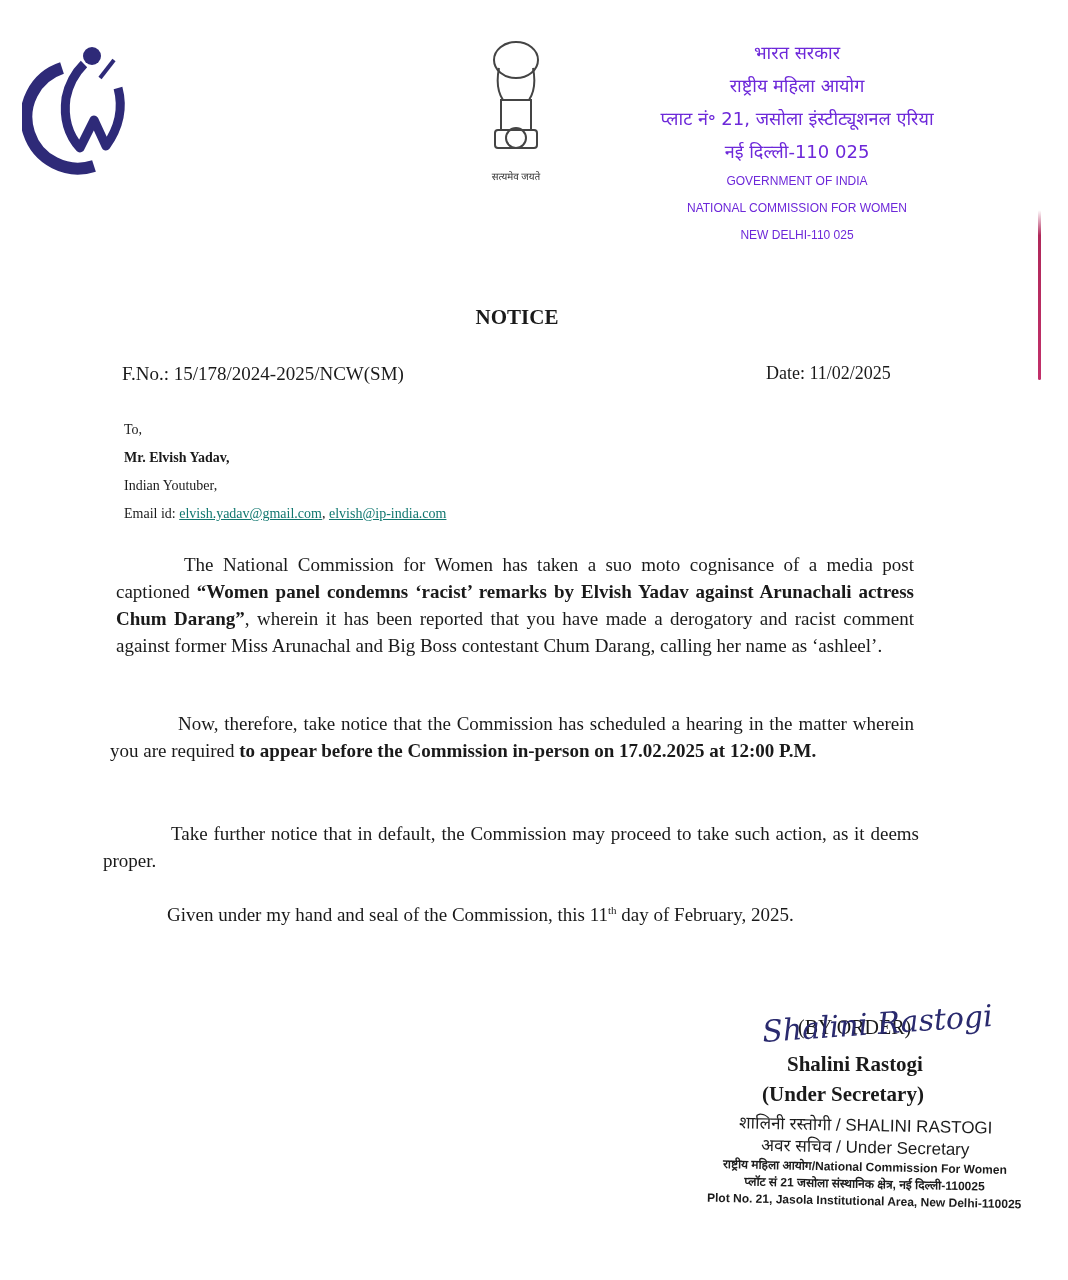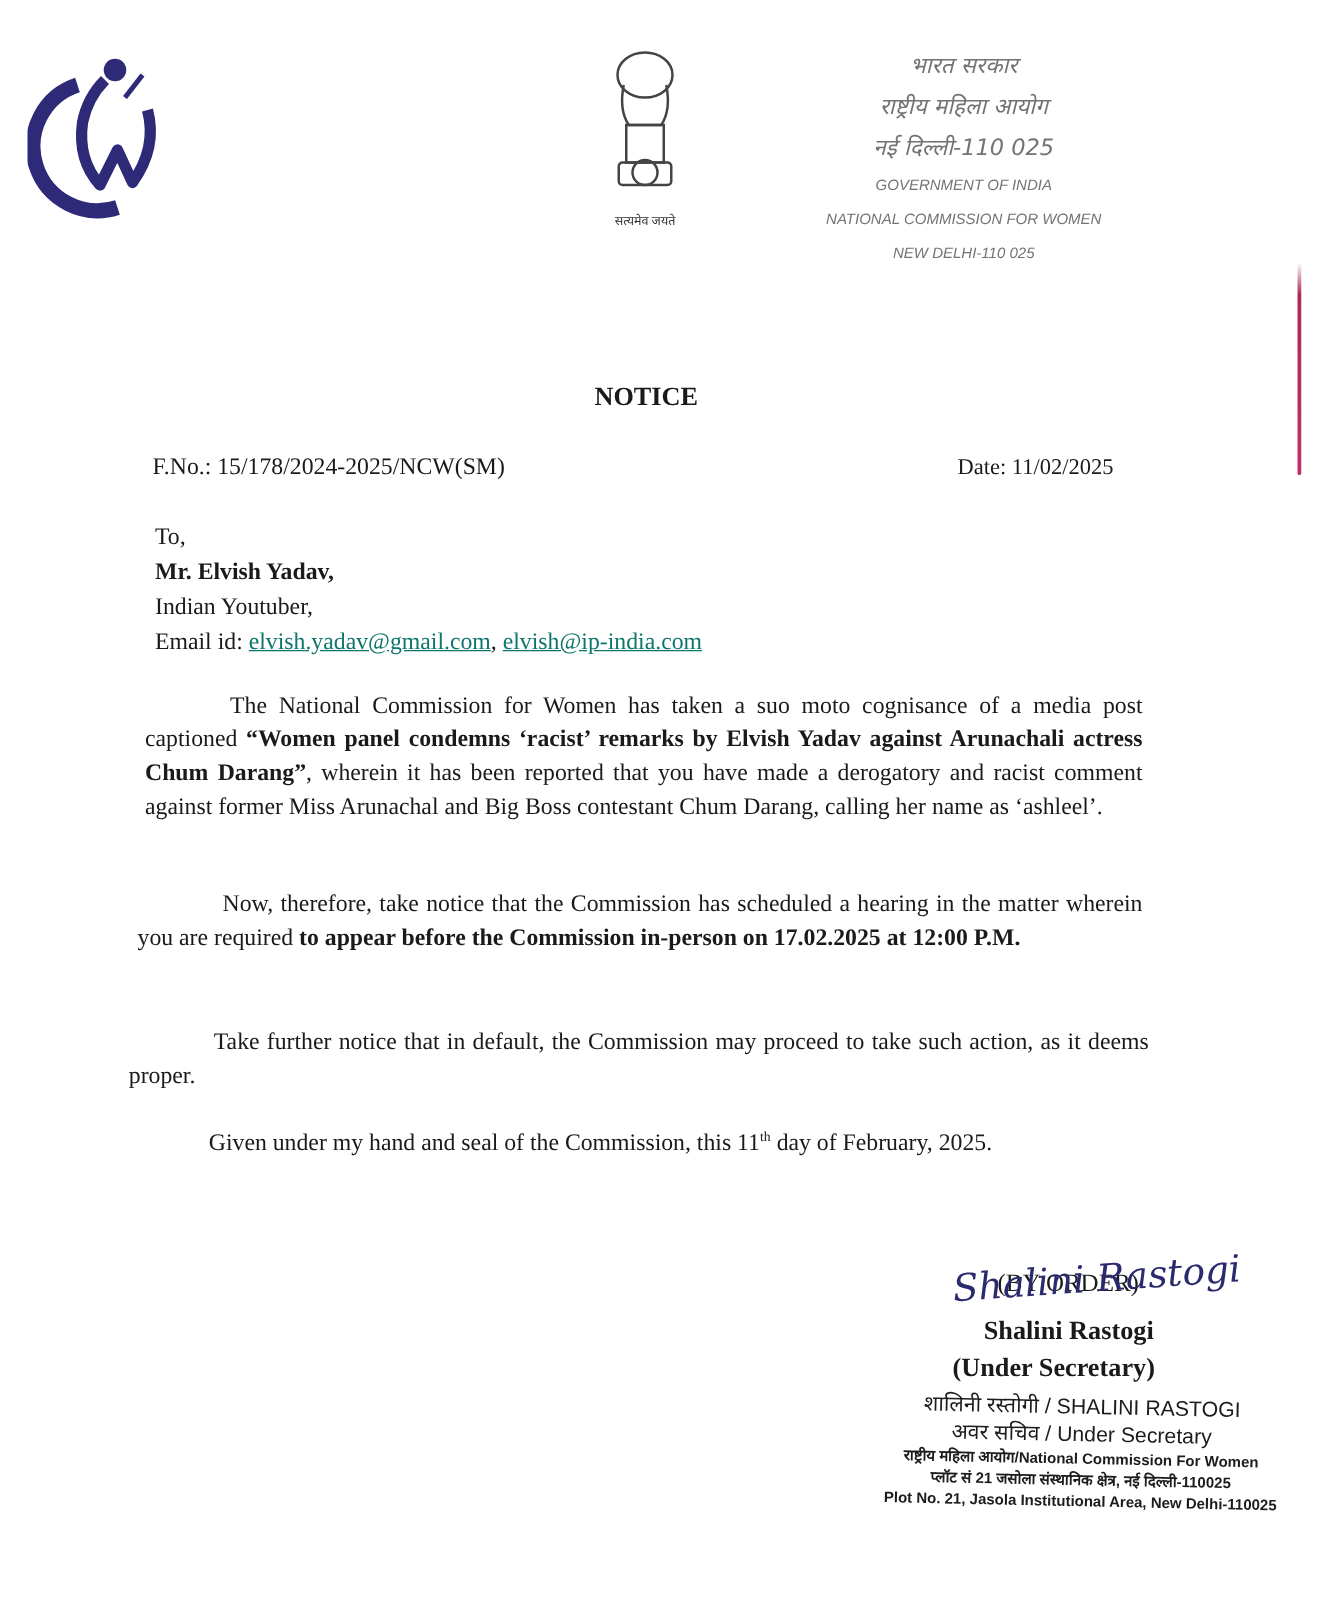--- a/index.html
+++ b/index.html
@@ -4,32 +4,32 @@
 <style>
   html, body { margin: 0; padding: 0; background: #ffffff; }
   body {
     width: 1068px; height: 1280px; position: relative; overflow: hidden;
     font-family: "Liberation Serif", serif; color: #1a1a1a;
   }
   .abs { position: absolute; }
   .logo-ncw { left: 22px; top: 38px; width: 120px; height: 140px; }
   .emblem { left: 476px; top: 38px; width: 80px; height: 145px; text-align: center; }
   .emblem-motto { font-size: 10px; color: #333; position: absolute; bottom: 0; left: 0; width: 100%; text-align: center; }
-  .hdr { left: 576px; top: 36px; width: 390px; text-align: center;
-         font-family: "Liberation Sans", sans-serif; color: #737373; font-style: italic; }
+  .hdr { left: 602px; top: 36px; width: 390px; text-align: center;
+         font-family: "Liberation Sans", sans-serif; color: #6d28d9; }
   .hdr .hi { font-family: "DejaVu Sans", sans-serif; font-size: 18px; line-height: 33px; }
   .hdr .en { font-size: 12px; line-height: 27px; }
   .hdr .web { font-size: 17px; line-height: 26px; font-weight: bold; }
   .margin-line { left: 1038px; top: 210px; width: 3px; height: 170px;
                  background: linear-gradient(#ffffff, #b0285a 15%, #c2306a); border-radius: 2px; }
   .notice-title { left: 0; width: 1034px; top: 305px; text-align: center;
                   font-weight: bold; font-size: 21px; }
   .fno { left: 122px; top: 363px; font-size: 19px; }
   .date { left: 766px; top: 363px; font-size: 18px; }
-  .to-block { left: 124px; top: 416px; font-size: 19px; line-height: 28px; }
+  .to-block { left: 124px; top: 416px; font-size: 14px; line-height: 28px; }
   .to-block .bold { font-weight: bold; }
   .to-block a { color: #0f766e; text-decoration: underline; }
   .para { left: 116px; width: 798px; font-size: 19px; line-height: 27px; text-align: justify; }
   .para .indent { display: inline-block; width: 68px; }
   .p1 { top: 551px; }
   .p2 { top: 710px; left: 110px; width: 804px; }
   .p3 { top: 820px; left: 103px; width: 816px; }
   .given { left: 167px; top: 904px; font-size: 19px; }
   .given sup { font-size: 11px; }
   .byorder { left: 798px; top: 1016px; font-size: 20px; }
@@ -64,20 +64,21 @@
     <rect x="20" y="62" width="30" height="30" fill="none" stroke="#444" stroke-width="2"></rect>
     <circle cx="35" cy="100" r="10" fill="none" stroke="#444" stroke-width="2"></circle>
     <rect x="14" y="92" width="42" height="18" rx="3" fill="none" stroke="#444" stroke-width="2"></rect>
   </svg>
   <div class="emblem-motto">सत्यमेव जयते</div>
 </div>
 
 <div class="abs hdr">
   <div class="hi">भारत सरकार</div>
   <div class="hi">राष्ट्रीय महिला आयोग</div>
+  <div class="hi">प्लाट नं॰ 21, जसोला इंस्टीट्यूशनल एरिया</div>
   <div class="hi">नई दिल्ली-110 025</div>
   <div class="en">GOVERNMENT OF INDIA</div>
   <div class="en">NATIONAL COMMISSION FOR WOMEN</div>
   <div class="en">NEW DELHI-110 025</div>
 </div>
 
 <div class="abs margin-line"></div>
 
 <div class="abs notice-title">NOTICE</div>
 <div class="abs fno">F.No.: 15/178/2024-2025/NCW(SM)</div>

